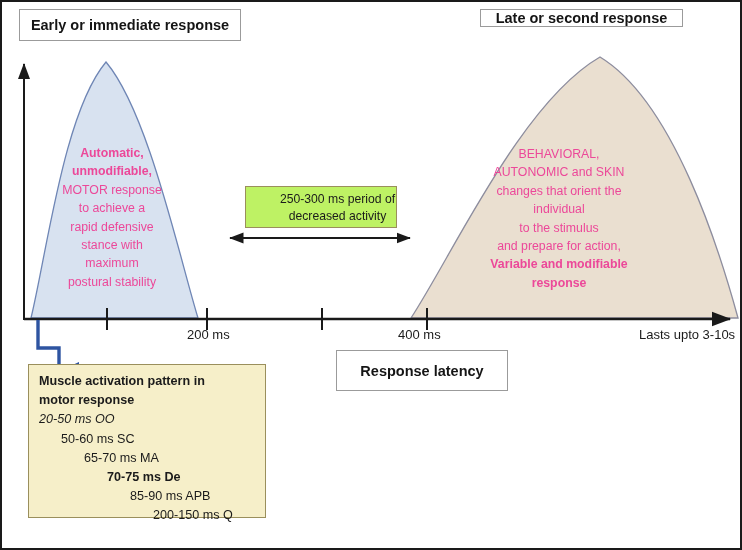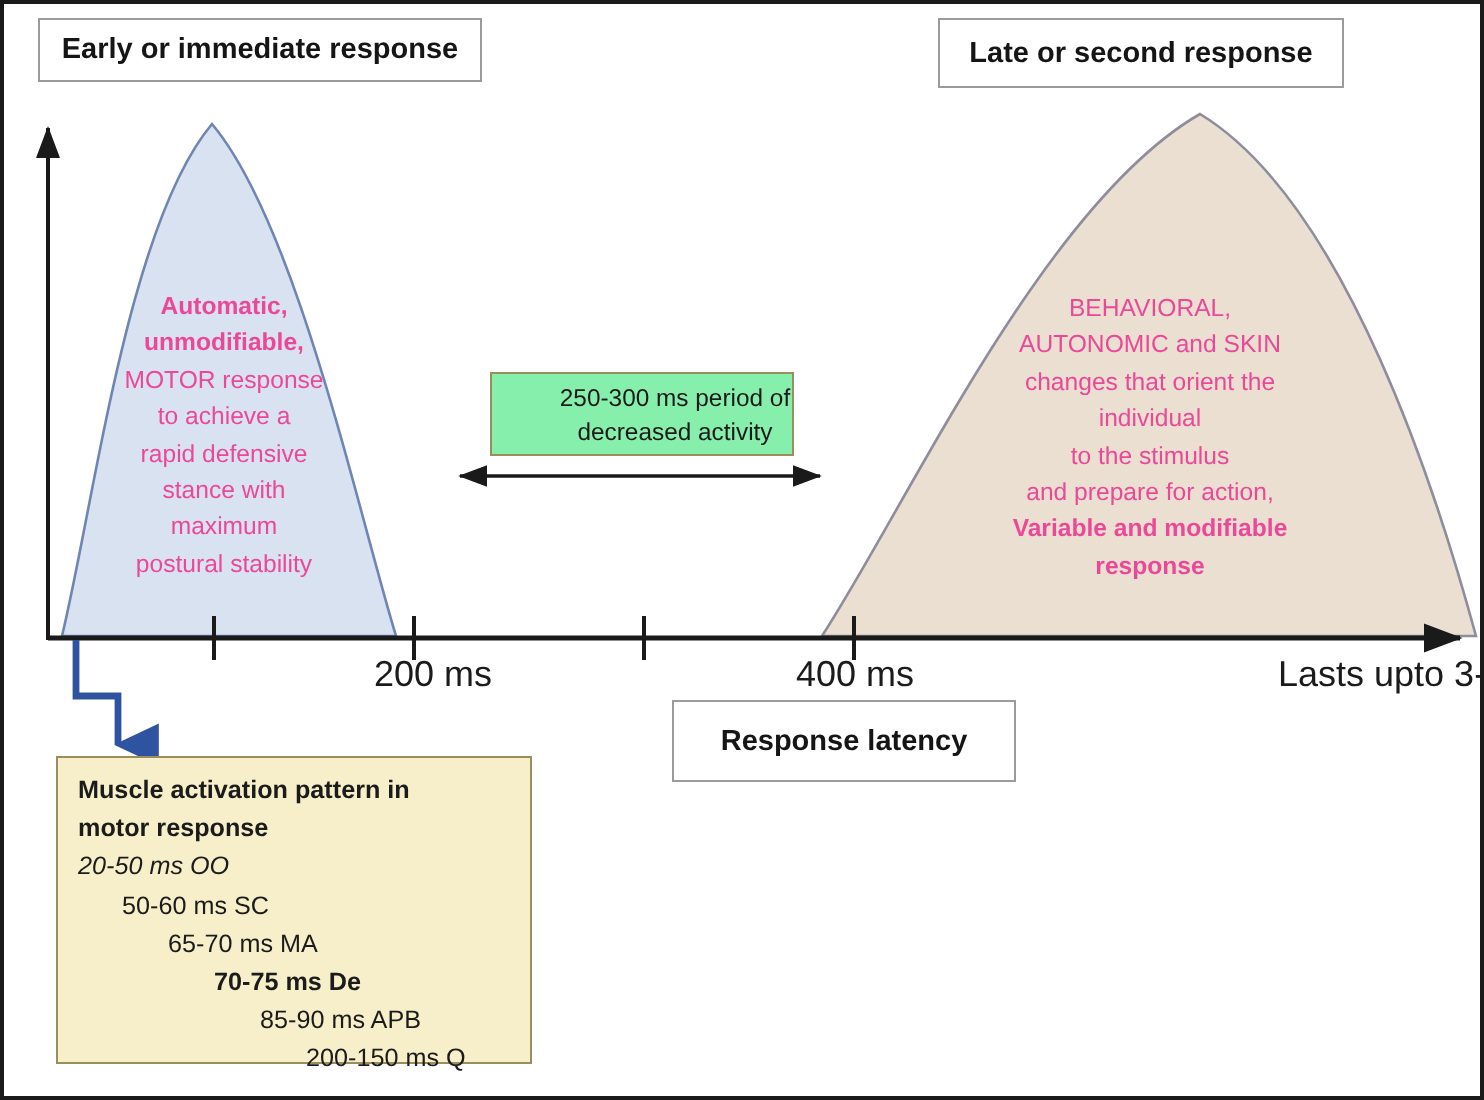--- a/index.html
+++ b/index.html
@@ -34,38 +34,38 @@
     font-weight: bold;
     font-size: 14.5px;
     color: #151515;
     display: flex;
     align-items: center;
     justify-content: center;
     box-sizing: border-box;
     white-space: nowrap;
   }
   #title-early { left: 17px;  top: 7px;  width: 222px; height: 32px; }
-  #title-late  { left: 467px; top: 7px;  width: 203px; height: 35px; }
+  #title-late  { left: 478px; top: 7px;  width: 203px; height: 18px; }
   #latency-box { left: 334px; top: 348px; width: 172px; height: 41px; }
 
   .curve-text {
     position: absolute;
     text-align: center;
     color: #ec4899;
     box-sizing: border-box;
   }
   #blue-text {
     left: 36px;
     top: 142px;
     width: 148px;
     font-size: 12.3px;
     line-height: 18.4px;
   }
   #tan-text {
-    left: 471px;
+    left: 455px;
     top: 143px;
     width: 204px;
     font-size: 12.3px;
     line-height: 18.4px;
   }
   .curve-text .b { font-weight: bold; }
 
   .yellowbox {
     position: absolute;
     background: #F6EFC9;
@@ -78,33 +78,33 @@
     top: 184px;
     width: 152px;
     height: 42px;
     font-size: 12.2px;
     line-height: 17px;
     text-align: center;
     padding-top: 4px;
   }
   #muscle-box {
     left: 26px;
-    top: 376px;
+    top: 362px;
     width: 238px;
     height: 154px;
     font-size: 12.6px;
     line-height: 19.2px;
     padding: 7px 10px 0 10px;
   }
   #muscle-box .hdr { font-weight: bold; }
   .ms-line { white-space: nowrap; }
 
   .axis-label {
     position: absolute;
-    font-size: 18px;
+    font-size: 13px;
     color: #1b1b1b;
     white-space: nowrap;
   }
   #lab-200 { left: 185px; top: 325px; }
   #lab-400 { left: 396px; top: 325px; }
   #lab-lasts { left: 637px; top: 325px; }
 </style>
 </head>
 <body>
 
@@ -160,21 +160,21 @@
     <div>BEHAVIORAL,</div>
     <div>AUTONOMIC and SKIN</div>
     <div>changes that orient the</div>
     <div>individual</div>
     <div>to the stimulus</div>
     <div>and prepare for action,</div>
     <div class="b">Variable and modifiable</div>
     <div class="b">response</div>
   </div>
 
-  <div class="yellowbox" id="decreased-box" style="background: #86efac; border-color: rgb(154, 143, 92); padding-left: 33px;">
+  <div class="yellowbox" id="decreased-box" style="background: #bef264; border-color: rgb(154, 143, 92); padding-left: 33px;">
     <div>250-300 ms period of</div>
     <div>decreased activity</div>
   </div>
 
   <div class="axis-label" id="lab-200">200 ms</div>
   <div class="axis-label" id="lab-400">400 ms</div>
   <div class="axis-label" id="lab-lasts">Lasts upto 3-10s</div>
 
   <div class="titlebox" id="latency-box">Response latency</div>
 

